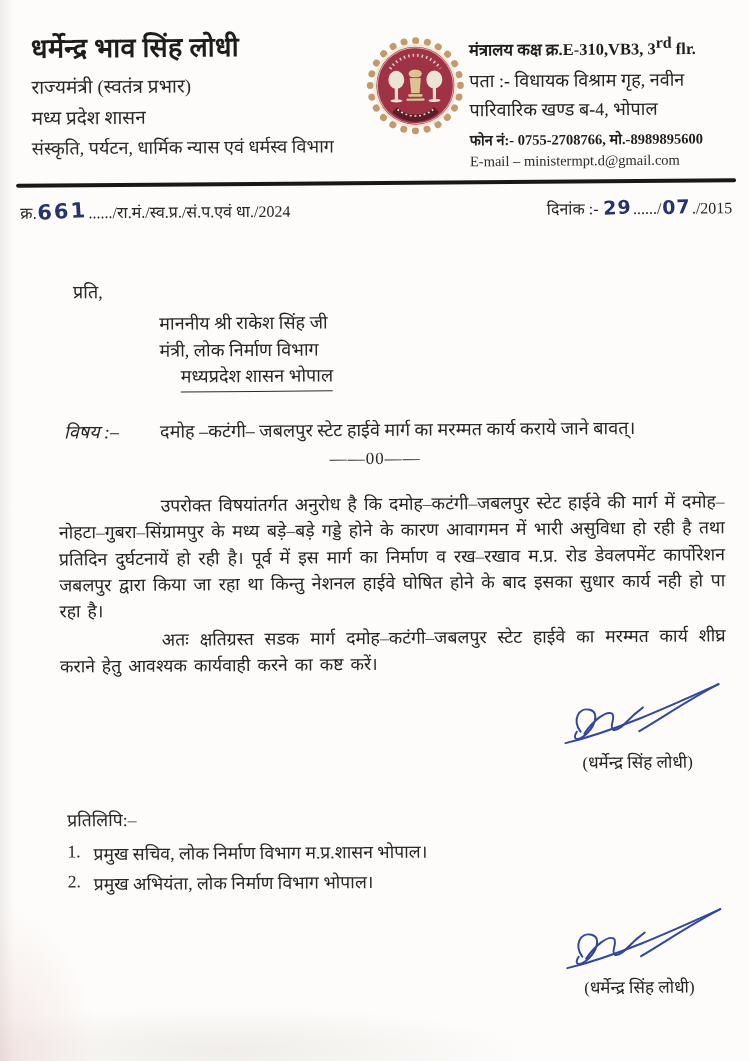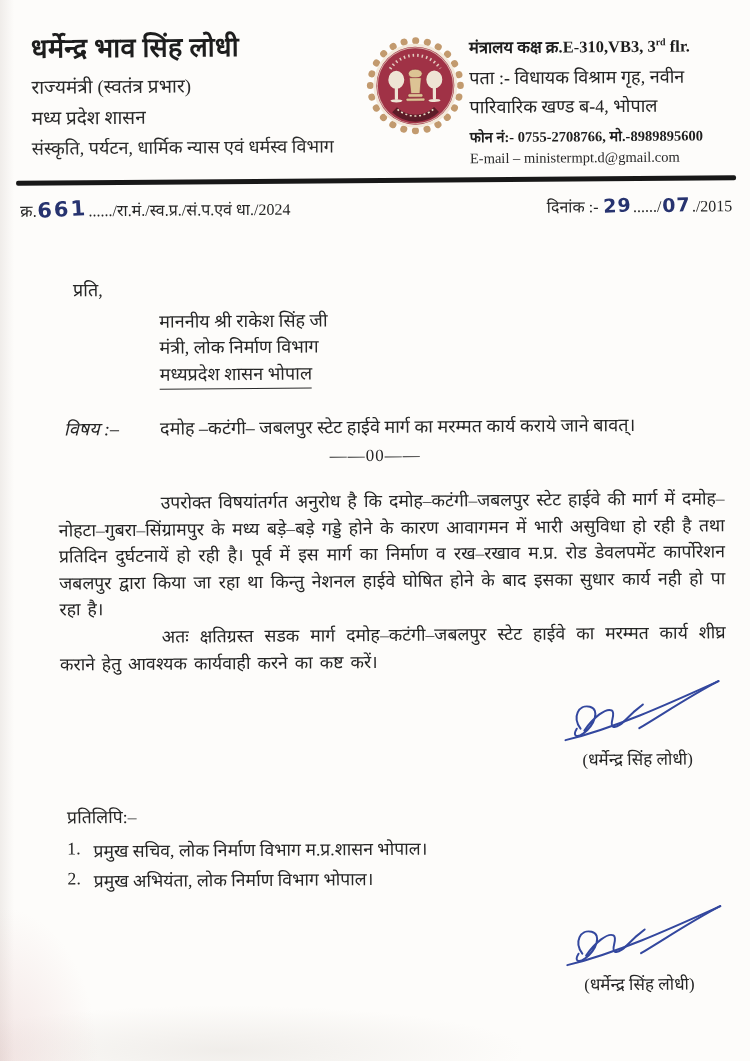--- a/index.html
+++ b/index.html
@@ -22,39 +22,39 @@
 
   
   .letterhead{display:flex;justify-content:space-between;padding:26px 16px 0 34px;}
   .lh-left{width:330px;}
   .minister-name{font-size:27px;font-weight:bold;color:#1d1d1d;letter-spacing:.2px;margin-bottom:8px;}
   .lh-line{font-size:19px;margin-top:5px;color:#2a2a2a;}
   .lh-line.dept{font-size:18px;}
   .emblem-wrap{width:108px;padding-top:10px;flex:0 0 auto;}
   .lh-right{width:262px;padding-top:10px;}
   .rt1{font-size:16.5px;font-weight:bold;color:#1e1e1e;}
-  .rt1 sup{font-size:10px;}
+  .rt1 sup{font-size:16px;}
   .rt2{font-size:18px;margin-top:7px;color:#232323;}
   .rt3{font-size:18px;margin-top:5px;color:#232323;}
   .rt-phone{font-size:14.5px;font-weight:bold;margin-top:8px;color:#1e1e1e;}
   .rt-email{font-size:14.5px;margin-top:4px;color:#2a2a2a;}
 
   .rule{height:4.5px;background:#181818;margin:10px 12px 0 18px;border-radius:2px;}
 
   
   .refline{display:flex;justify-content:space-between;align-items:flex-end;padding:12px 16px 0 22px;font-size:16px;}
   .hw{font-family:"DejaVu Sans","Liberation Sans",sans-serif;color:#27336f;font-weight:bold;}
   .ref-num{font-size:21px;letter-spacing:2px;transform:rotate(-3deg);display:inline-block;margin:0 1px;}
   .date-num{font-size:19px;letter-spacing:1px;transform:rotate(-2deg);display:inline-block;margin:0 1px;}
   .ref-left,.date-right{white-space:nowrap;}
 
   
   .recipient{padding:56px 0 0 74px;font-size:18px;}
   .rc-addr{padding:8px 0 0 86px;line-height:1.48;}
-  .rc-underline{border-bottom:1.6px solid #2a2a2a;display:inline-block;padding-bottom:1px;}
+  .rc-underline{border-bottom:1.6px solid #2a2a2a;display:inline-block;padding-bottom:1px;margin-left:21px;}
 
   
   .subjectline{display:flex;padding:26px 18px 0 64px;font-size:18px;}
   .subj-label{flex:0 0 96px;font-style:italic;}
   .subj-text{flex:1;}
   .divider{Text-align:center;font-size:17px;padding-top:8px;letter-spacing:1px;text-align:center;}
 
   
   .body-para{padding:0 26px 0 58px;font-size:17.6px;line-height:1.5;text-align:justify;word-spacing:2.5px;color:#242424;}
   .p1{margin-top:22px;text-indent:102px;}

